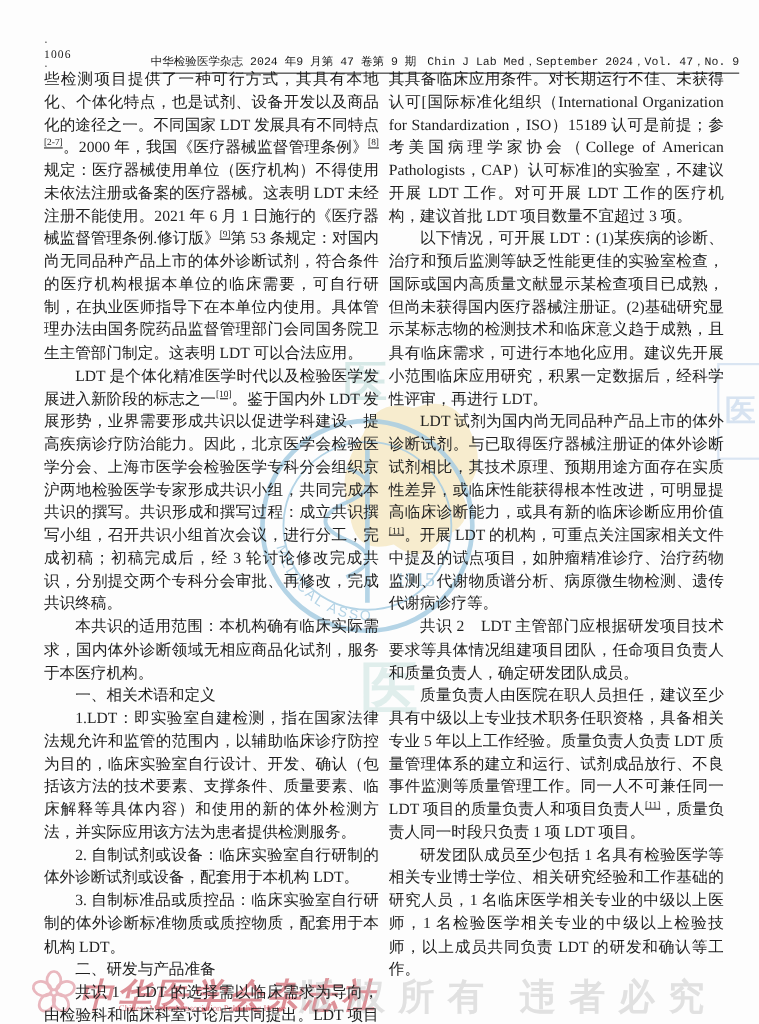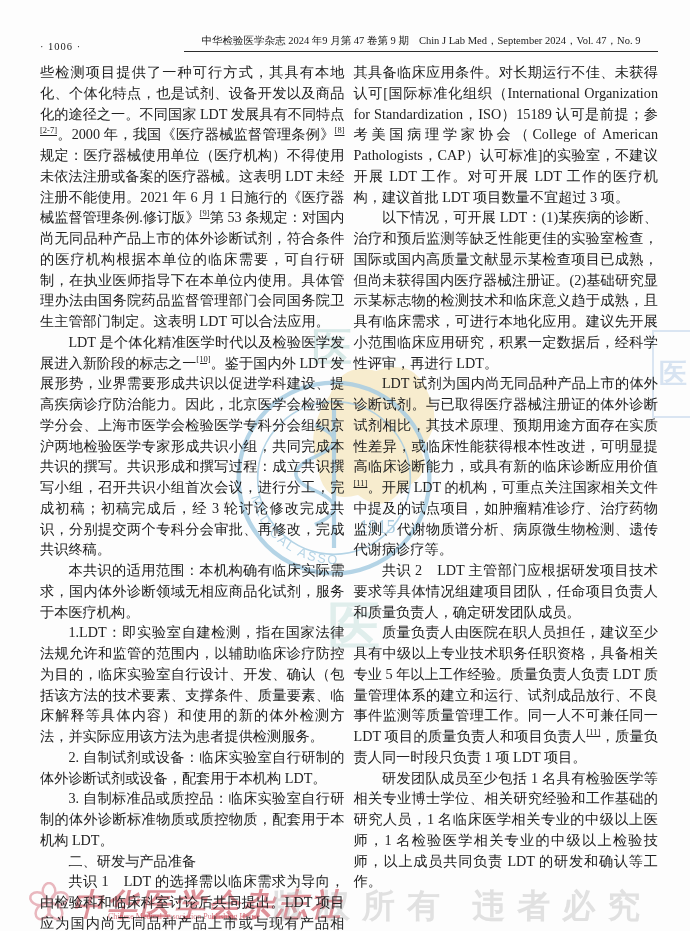--- a/index.html
+++ b/index.html
@@ -9,21 +9,21 @@
     font-family:"Liberation Serif","DejaVu Serif",serif;
   }
   
   .header{
     position:absolute;top:34px;left:40px;right:32px;z-index:2;
     display:flex;align-items:flex-end;font-size:10.5px;color:#1a1a1a;
   }
   .pagenum{width:72px;letter-spacing:1px;}
   .jline{
     flex:1;margin-left:72px;text-align:center;white-space:nowrap;
-    border-bottom:1.2px solid #2b2b2b;padding-bottom:3px;
+    border-bottom:1.2px solid #2b2b2b;padding-bottom:3px;font-family:Liberation Mono, monospace;
   }
   .jline .en{margin-left:10px;}
   
   .columns{
     position:absolute;top:62px;left:40px;width:618px;z-index:2;
     display:flex;gap:9px;
   }
   .col{width:305px;font-size:14.2px;line-height:20.75px;text-align:justify;}
   p.para{margin:0;}
   p.indent{text-indent:2em;}
@@ -96,20 +96,21 @@
     <div class="jline">
       <span>中华检验医学杂志 2024 年9 月第 47 卷第 9 期</span><span class="en">Chin J Lab Med，September 2024，Vol. 47，No. 9</span>
     </div>
   </div>
 
   <div class="columns">
     <div class="col" id="col-left">
         <p class="para">些检测项目提供了一种可行方式，其具有本地化、个体化特点，也是试剂、设备开发以及商品化的途径之一。不同国家 LDT 发展具有不同特点<sup>[2-7]</sup>。2000 年，我国《医疗器械监督管理条例》<sup>[8]</sup>规定：医疗器械使用单位（医疗机构）不得使用未依法注册或备案的医疗器械。这表明 LDT 未经注册不能使用。2021 年 6 月 1 日施行的《医疗器械监督管理条例.修订版》<sup>[9]</sup>第 53 条规定：对国内尚无同品种产品上市的体外诊断试剂，符合条件的医疗机构根据本单位的临床需要，可自行研制，在执业医师指导下在本单位内使用。具体管理办法由国务院药品监督管理部门会同国务院卫生主管部门制定。这表明 LDT 可以合法应用。</p>
         <p class="para indent">LDT 是个体化精准医学时代以及检验医学发展进入新阶段的标志之一<sup>[10]</sup>。鉴于国内外 LDT 发展形势，业界需要形成共识以促进学科建设、提高疾病诊疗防治能力。因此，北京医学会检验医学分会、上海市医学会检验医学专科分会组织京沪两地检验医学专家形成共识小组，共同完成本共识的撰写。共识形成和撰写过程：成立共识撰写小组，召开共识小组首次会议，进行分工，完成初稿；初稿完成后，经 3 轮讨论修改完成共识，分别提交两个专科分会审批、再修改，完成共识终稿。</p>
         <p class="para indent">本共识的适用范围：本机构确有临床实际需求，国内体外诊断领域无相应商品化试剂，服务于本医疗机构。</p>
+        <p class="para indent">一、相关术语和定义</p>
         <p class="para indent">1.LDT：即实验室自建检测，指在国家法律法规允许和监管的范围内，以辅助临床诊疗防控为目的，临床实验室自行设计、开发、确认（包括该方法的技术要素、支撑条件、质量要素、临床解释等具体内容）和使用的新的体外检测方法，并实际应用该方法为患者提供检测服务。</p>
         <p class="para indent">2. 自制试剂或设备：临床实验室自行研制的体外诊断试剂或设备，配套用于本机构 LDT。</p>
         <p class="para indent">3. 自制标准品或质控品：临床实验室自行研制的体外诊断标准物质或质控物质，配套用于本机构 LDT。</p>
         <p class="para indent">二、研发与产品准备</p>
         <p class="para indent b">共识 1　LDT 的选择需以临床需求为导向，由检验科和临床科室讨论后共同提出。LDT 项目应为国内尚无同品种产品上市或与现有产品相比，性能有重大改进或提升，其临床意义明确，且已有国内外相关临床诊疗指南、共识推荐或临床研究表明</p>
       </div>
     <div class="col" id="col-right">
         <p class="para b">其具备临床应用条件。对长期运行不佳、未获得认可[国际标准化组织（International Organization for Standardization，ISO）15189 认可是前提；参考美国病理学家协会（College of American Pathologists，CAP）认可标准]的实验室，不建议开展 LDT 工作。对可开展 LDT 工作的医疗机构，建议首批 LDT 项目数量不宜超过 3 项。</p>
         <p class="para indent">以下情况，可开展 LDT：(1)某疾病的诊断、治疗和预后监测等缺乏性能更佳的实验室检查，国际或国内高质量文献显示某检查项目已成熟，但尚未获得国内医疗器械注册证。(2)基础研究显示某标志物的检测技术和临床意义趋于成熟，且具有临床需求，可进行本地化应用。建议先开展小范围临床应用研究，积累一定数据后，经科学性评审，再进行 LDT。</p>
         <p class="para indent">LDT 试剂为国内尚无同品种产品上市的体外诊断试剂。与已取得医疗器械注册证的体外诊断试剂相比，其技术原理、预期用途方面存在实质性差异，或临床性能获得根本性改进，可明显提高临床诊断能力，或具有新的临床诊断应用价值<sup>[11]</sup>。开展 LDT 的机构，可重点关注国家相关文件中提及的试点项目，如肿瘤精准诊疗、治疗药物监测、代谢物质谱分析、病原微生物检测、遗传代谢病诊疗等。</p>

